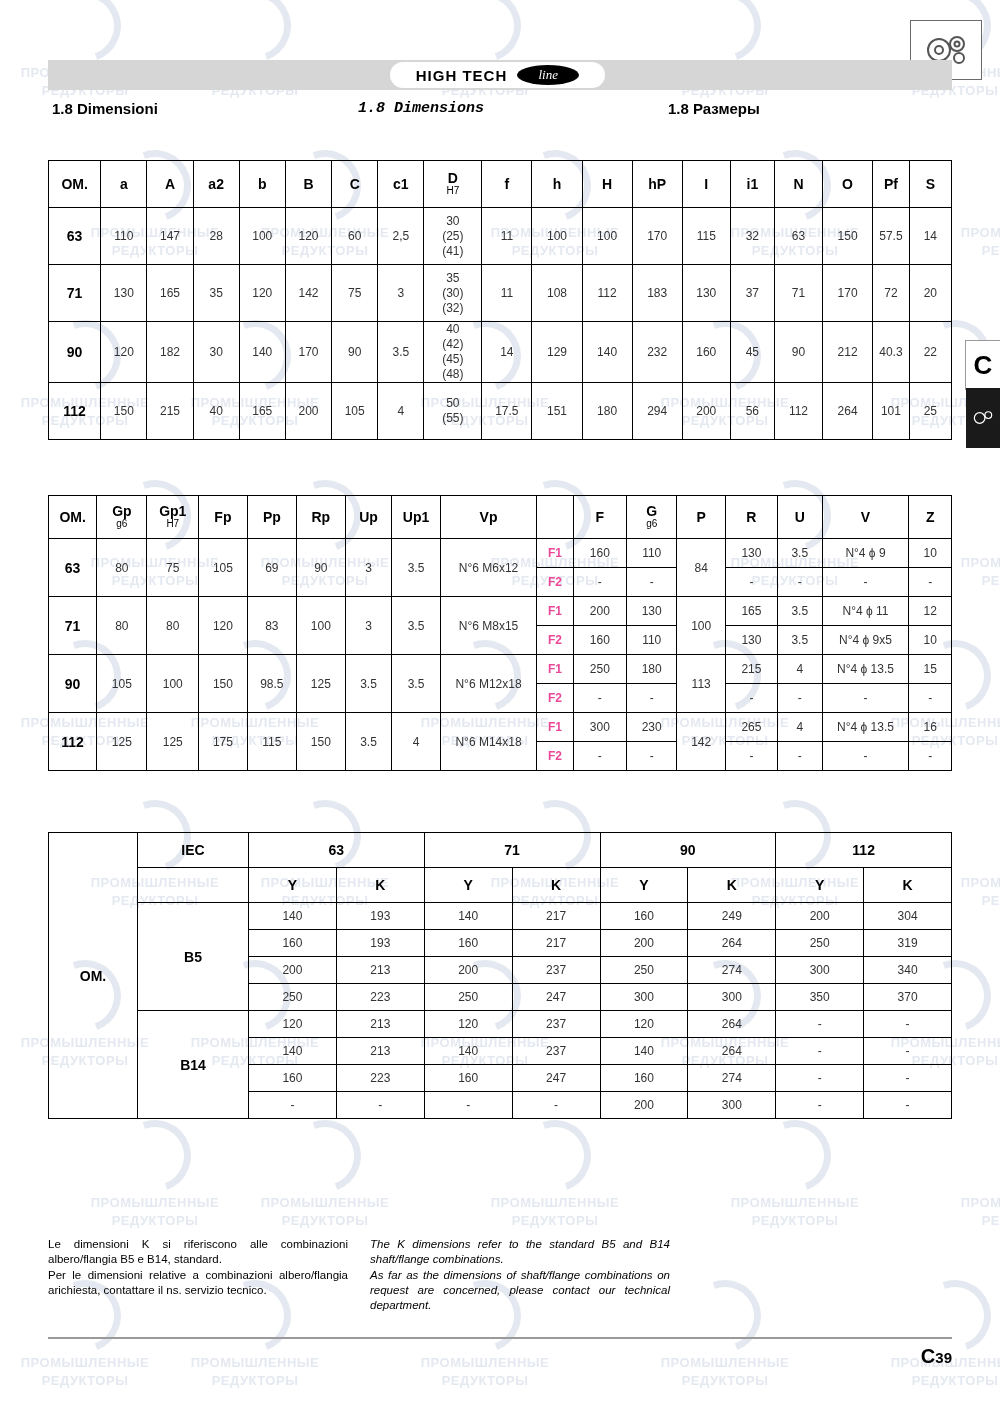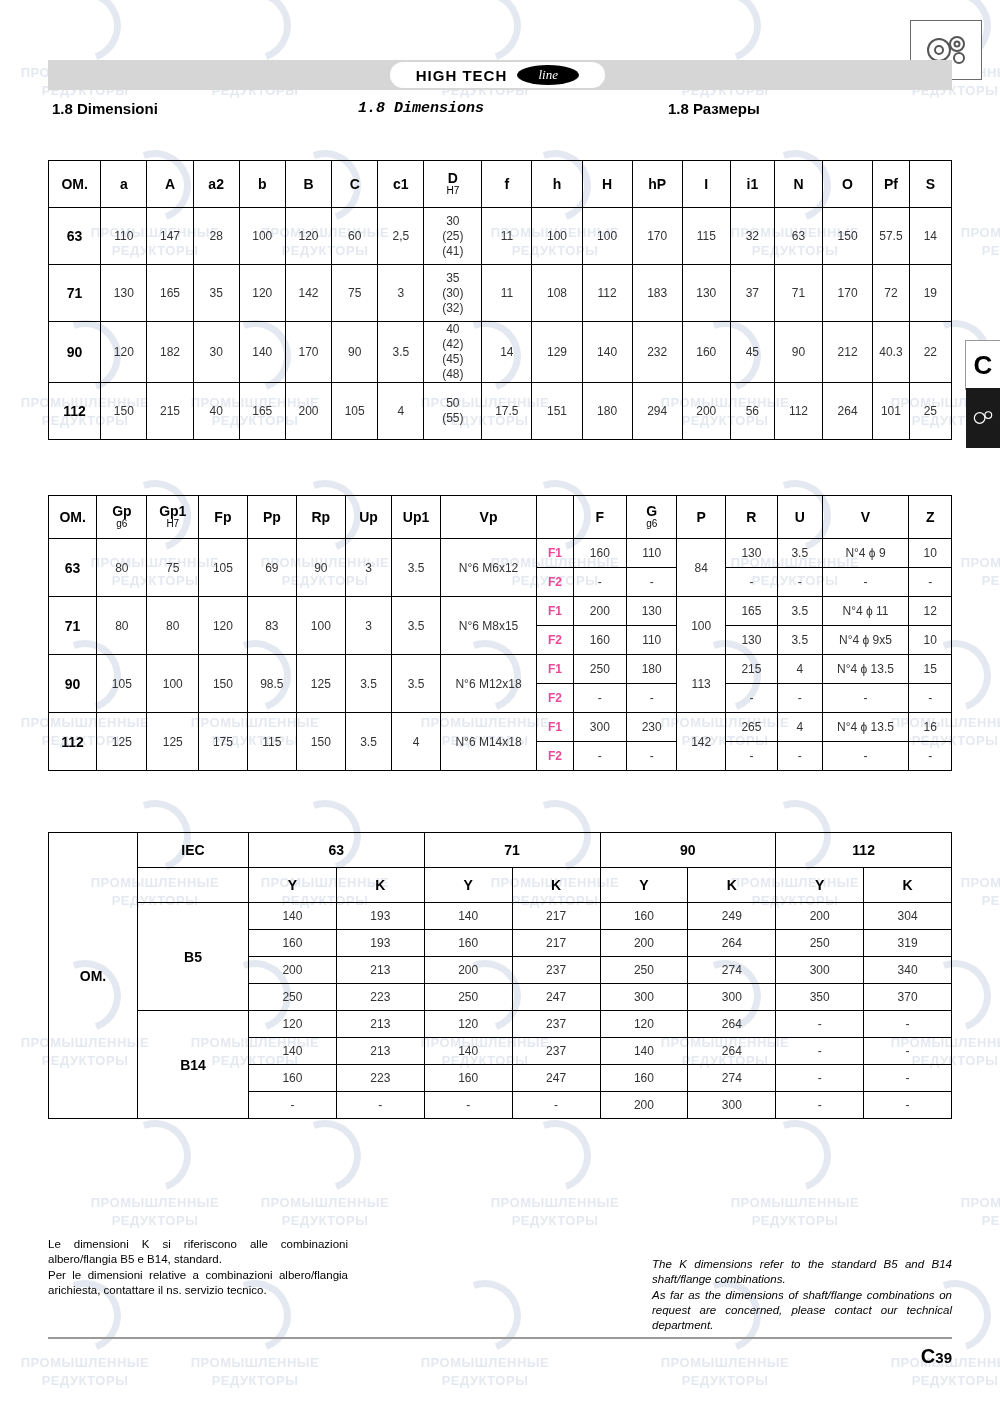--- a/index.html
+++ b/index.html
@@ -191,24 +191,23 @@
   
   .notes {
     position: absolute;
     left: 48px;
     top: 1237px;
     width: 904px;
     display: flex;
     gap: 22px;
     font-size: 11.5px;
     line-height: 1.33;
-    justify-content: space-between;
   }
   .notes .col { width: 300px; text-align: justify; }
-  .notes .col.en { font-style: italic; margin-top: 20px; }
+  .notes .col.en { font-style: italic; }
 
   .footer-rule {
     position: absolute;
     left: 48px;
     top: 1337px;
     width: 904px;
     height: 2px;
     background: #9a9a9a;
   }
   .page-num {
@@ -561,21 +560,21 @@
             </td>
             <td>11</td>
             <td>108</td>
             <td>112</td>
             <td>183</td>
             <td>130</td>
             <td>37</td>
             <td>71</td>
             <td>170</td>
             <td>72</td>
-            <td>19</td>
+            <td>20</td>
           </tr>
           <tr>
             <td class="om">90</td>
             <td>120</td>
             <td>182</td>
             <td>30</td>
             <td>140</td>
             <td>170</td>
             <td>90</td>
             <td>3.5</td>

